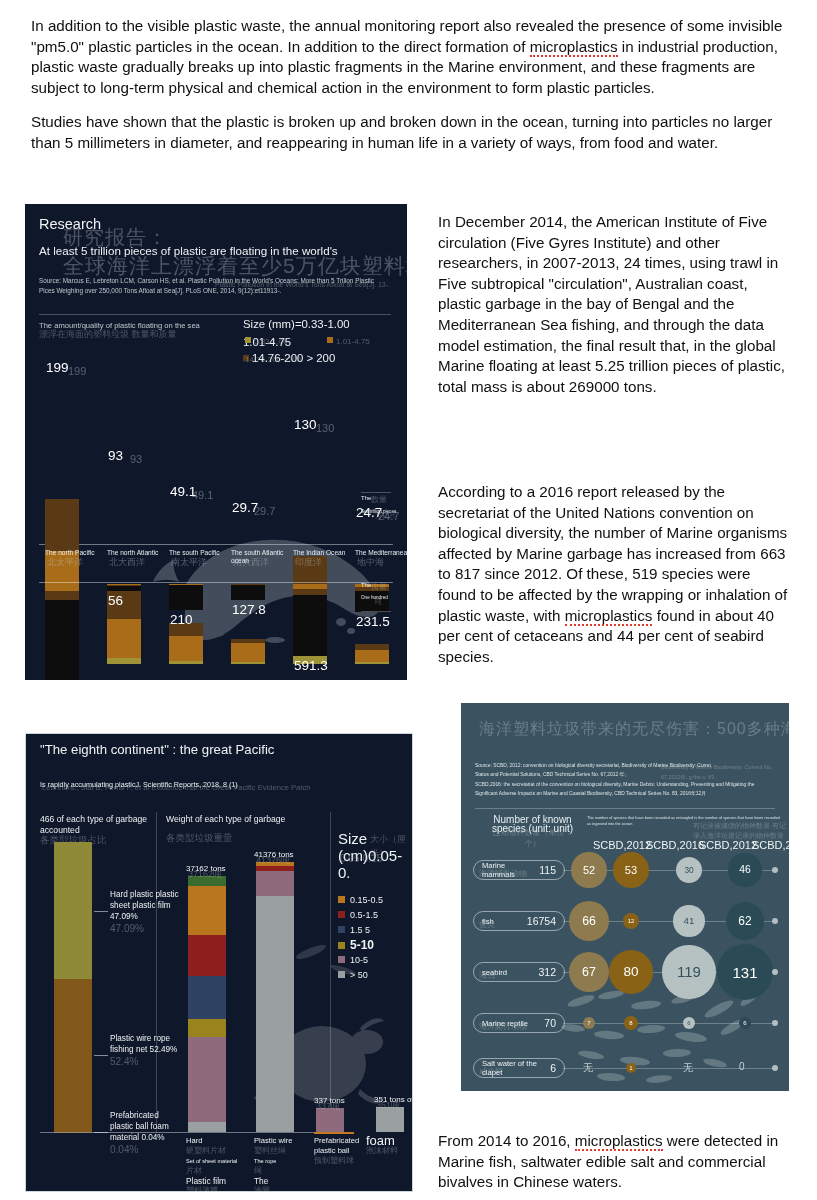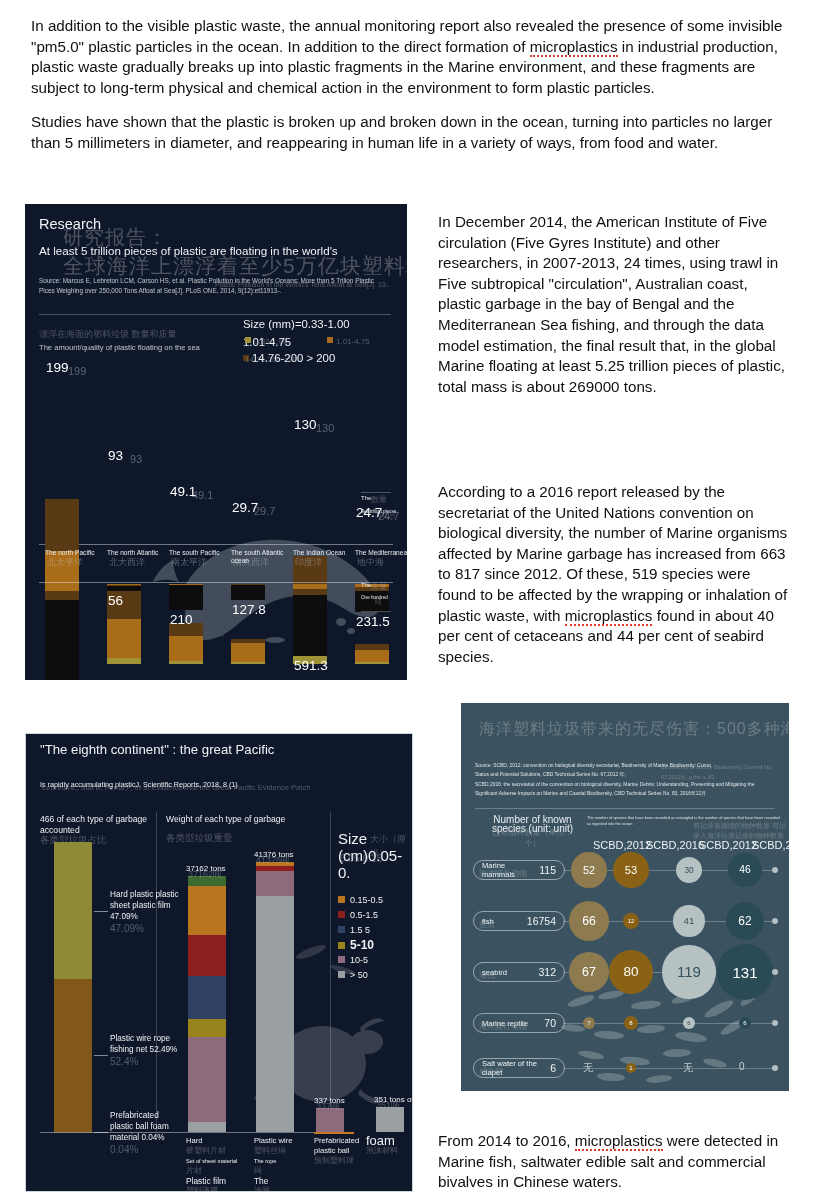--- a/index.html
+++ b/index.html
@@ -33,21 +33,21 @@
 
   
   #ig1 { left:25px; top:204px; width:382px; height:476px; }
   #ig1 .t1 { position:absolute; left:14px; top:12px; font-size:14.5px; }
   #ig1 .t1cn { position:absolute; left:38px; top:20px; font-size:20px; letter-spacing:1px; }
   #ig1 .t2 { position:absolute; left:14px; top:40px; font-size:11.6px; }
   #ig1 .t2cn { position:absolute; left:38px; top:48px; font-size:21px; letter-spacing:1px; white-space:nowrap; }
   #ig1 .srcbox { position:absolute; left:14px; top:72px; width:352px; font-size:6.4px; line-height:10px; }
   #ig1 .srcghost { position:absolute; left:190px; top:75px; width:180px; font-size:7px; line-height:11px; }
   #ig1 .div1 { position:absolute; left:14px; top:110px; width:352px; }
-  #ig1 .sub { position:absolute; left:14px; top:117px; font-size:7.6px;margin-top:22px; }
+  #ig1 .sub { position:absolute; left:14px; top:117px; font-size:7.6px; }
   #ig1 .subcn { position:absolute; left:14px; top:124px; font-size:9px; }
   #ig1 .legend { position:absolute; right:12px; top:114px; width:152px; text-align:left; }
   #ig1 .legend .lg { color:#edf1f3; font-size:11.4px; line-height:13.5px; }
   #ig1 .legend .lgghost { font-size:8px; line-height:11px; }
   .sw { display:inline-block; width:6px; height:6px; vertical-align:1px; margin-right:3px; }
 
   .chart-area { position:absolute; left:14px; top:150px; width:354px; height:310px; }
   .axis { position:absolute; left:0; width:354px; height:1px; background:rgba(232,238,241,0.45); }
   .colgroup { position:absolute; bottom:0; }
   .bar-up { position:absolute; bottom:0; width:100%; display:flex; flex-direction:column-reverse; }

